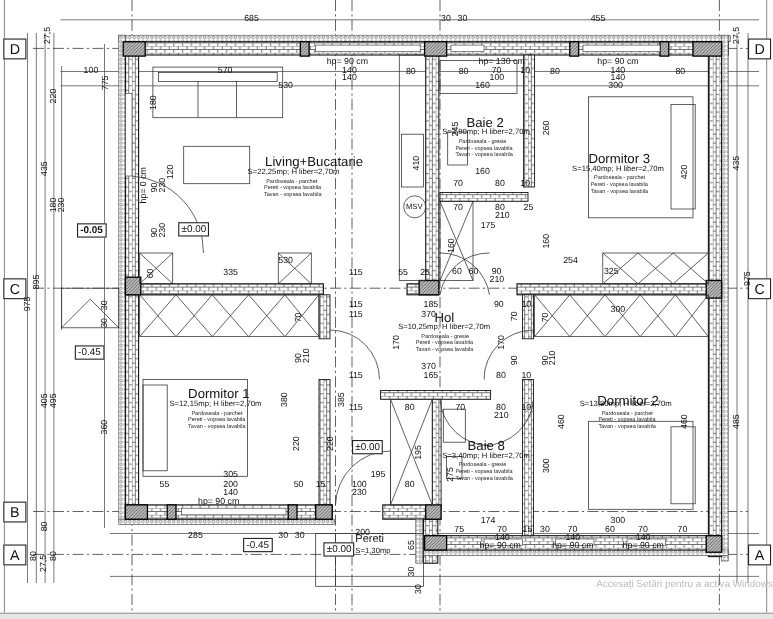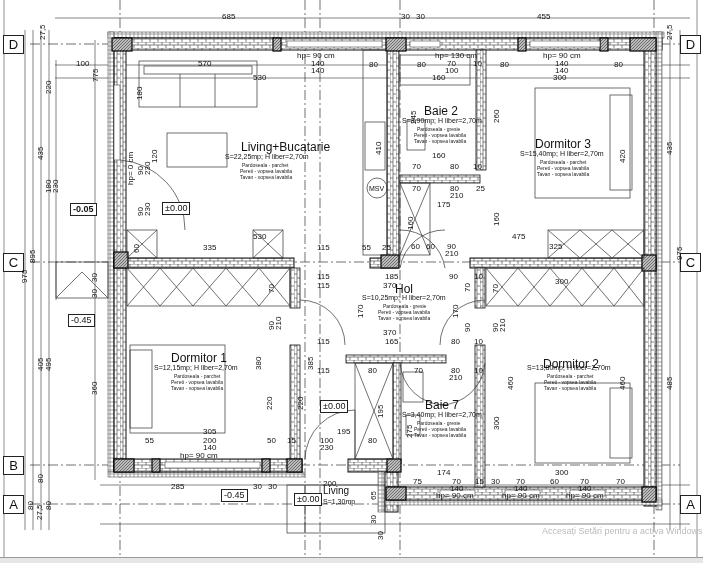--- a/index.html
+++ b/index.html
@@ -247,28 +247,28 @@
   <div class="room-fin" style="left:171px;top:385px;">Tavan - vopsea lavabila</div>
 </div>
 <div>
   <div class="room-title" style="left:543px;top:335px;margin-top:22px;">Dormitor 2</div>
   <div class="room-sub" style="left:527px;top:364px;">S=13,80mp; H liber=2,70m</div>
   <div class="room-fin" style="left:547px;top:373px;">Pardoseala - parchet</div>
   <div class="room-fin" style="left:544px;top:379px;">Pereti - vopsea lavabila</div>
   <div class="room-fin" style="left:544px;top:385px;">Tavan - vopsea lavabila</div>
 </div>
 <div>
-  <div class="room-title" style="left:425px;top:398px;">Baie 7</div>
+  <div class="room-title" style="left:425px;top:398px;">Baie 8</div>
   <div class="room-sub" style="left:402px;top:411px;">S=3,40mp; H liber=2,70m</div>
   <div class="room-fin" style="left:417px;top:420px;">Pardoseala - gresie</div>
   <div class="room-fin" style="left:414px;top:426px;">Pereti - vopsea lavabila</div>
   <div class="room-fin" style="left:414px;top:432px;">Tavan - vopsea lavabila</div>
 </div>
 <div>
-  <div class="room-title" style="left:323px;top:485px;font-size:10px;">Living</div>
+  <div class="room-title" style="left:323px;top:485px;font-size:10px;">Pereti</div>
   <div class="room-sub" style="left:323px;top:498px;">S=1,30mp</div>
 </div>
 
 <div class="lbl" style="left:369px;top:184px;font-size:7px;">MSV</div>
 
 <div class="lbl" style="left:222px;top:12px;">685</div>
 <div class="lbl" style="left:401px;top:12px;">30</div>
 <div class="lbl" style="left:416px;top:12px;">30</div>
 <div class="lbl" style="left:537px;top:12px;">455</div>
 <div class="lbl v" style="left:38px;top:40px;">27,5</div>
@@ -340,21 +340,21 @@
 
 <div class="lbl" style="left:500px;top:60px;">80</div>
 <div class="lbl" style="left:543px;top:51px;">hp= 90 cm</div>
 <div class="lbl" style="left:555px;top:59px;">140</div>
 <div class="lbl" style="left:555px;top:66px;">140</div>
 <div class="lbl" style="left:553px;top:73px;">300</div>
 <div class="lbl" style="left:614px;top:60px;">80</div>
 <div class="lbl v" style="left:492px;top:123px;">260</div>
 <div class="lbl v" style="left:618px;top:163px;">420</div>
 <div class="lbl v" style="left:492px;top:226px;">160</div>
-<div class="lbl" style="left:512px;top:232px;">475</div>
+<div class="lbl" style="left:512px;top:232px;">254</div>
 <div class="lbl" style="left:549px;top:242px;">325</div>
 
 <div class="lbl" style="left:317px;top:272px;">115</div>
 <div class="lbl" style="left:385px;top:272px;">185</div>
 <div class="lbl" style="left:449px;top:272px;">90</div>
 <div class="lbl" style="left:474px;top:272px;">10</div>
 <div class="lbl" style="left:317px;top:281px;">115</div>
 <div class="lbl" style="left:383px;top:281px;">370</div>
 <div class="lbl v" style="left:356px;top:318px;">170</div>
 <div class="lbl v" style="left:451px;top:318px;">170</div>

